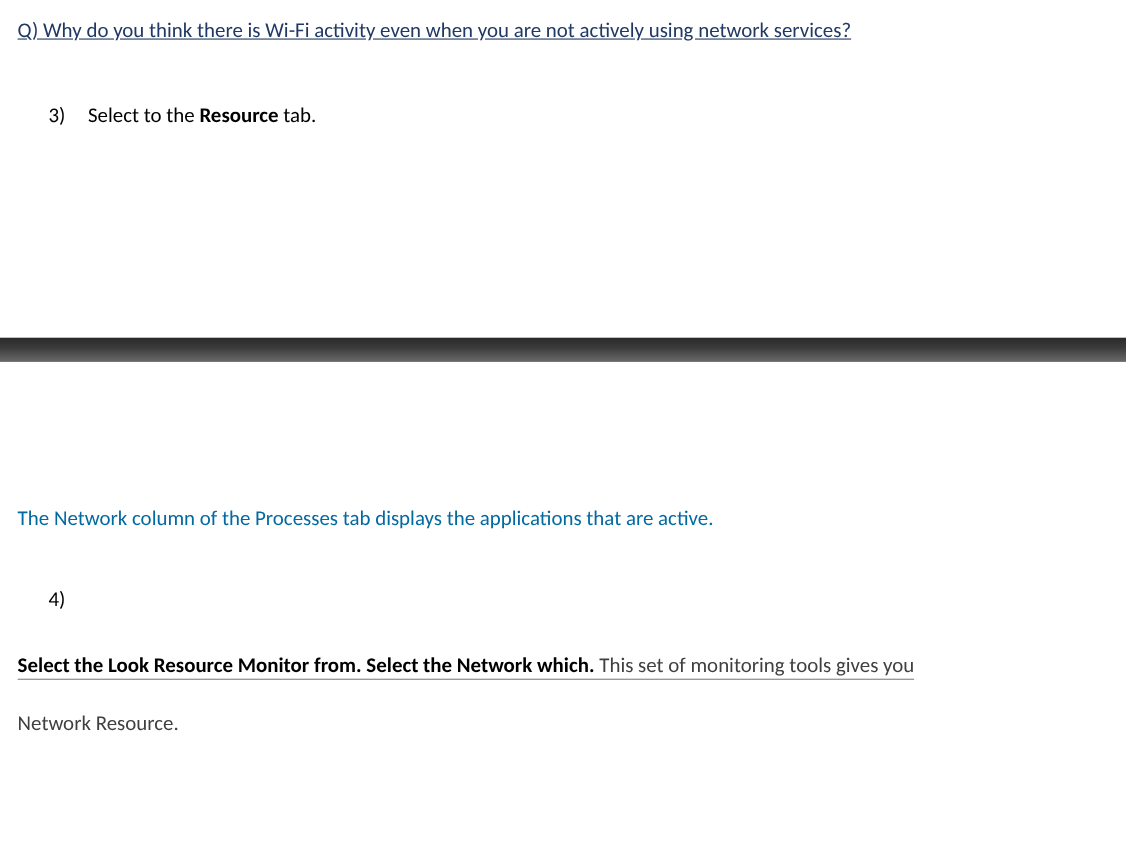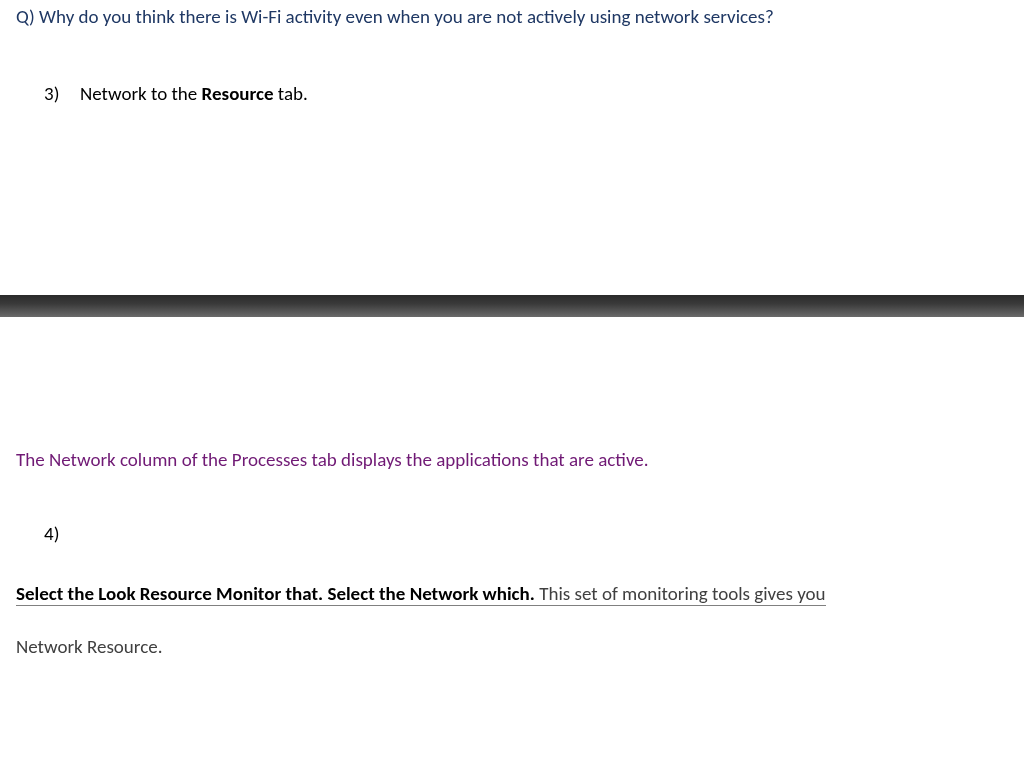--- a/index.html
+++ b/index.html
@@ -18,21 +18,22 @@
       padding: 0 16px;
     }
     .question {
       color: #1f3864;
       font-weight: 400;
       line-height: 1.35;
       margin-bottom: 8px;
     }
     .question-top {
       margin-top: 0;
-      padding-top: 4px;
+      padding-top: 16px;
+      text-decoration: underline;
     }
     .step-item {
       display: flex;
       margin-left: 28px;
       margin-top: 52px;
       color: #000;
       font-weight: 400;
     }
     .step-number {
       min-width: 36px;
@@ -44,21 +45,21 @@
       font-weight: 700;
     }
     .divider-bar {
       width: 100%;
       height: 22px;
       background: linear-gradient(to bottom, #2a2a2a 0%, #3a3a3a 40%, #6a6a6a 100%);
       margin-top: 190px;
       margin-bottom: 130px;
     }
     .body-text {
-      color: #701a75;
+      color: #0369a1;
       line-height: 1.35;
       margin-bottom: 18px;
     }
     .step-4 {
       margin-top: 50px;
       margin-bottom: 36px;
     }
     .final-para {
       color: #404040;
       line-height: 1.4;
@@ -76,33 +77,33 @@
   </style>
 </head>
 <body>
 
 <div class="page-section">
   <div class="question question-top">Q) Why do you think there is Wi-Fi activity even when you are not actively using network services?</div>
 
   <div class="step-item">
     <span class="step-number">3)</span>
     <span class="step-text">
-      <span>Network to the </span><span class="bold">Resource</span><span> tab.</span>
+      <span>Select to the </span><span class="bold">Resource</span><span> tab.</span>
     </span>
   </div>
 </div>
 
 <div class="divider-bar"></div>
 
 <div class="page-section">
   <div class="body-text">The Network column of the Processes tab displays the applications that are active.</div>
 
 
   <div class="step-item step-4">
     <span class="step-number">4)</span>
   </div>
 
   <div class="final-para">
-    <span class="underline-span"><span class="bold">Select the </span><span class="bold">Look Resource Monitor</span><span class="bold"> that. Select the </span><span class="bold">Network</span><span class="bold"> which.</span><span> This set of monitoring tools gives you </span></span><br>
+    <span class="underline-span"><span class="bold">Select the </span><span class="bold">Look Resource Monitor</span><span class="bold"> from. Select the </span><span class="bold">Network</span><span class="bold"> which.</span><span> This set of monitoring tools gives you </span></span><br>
     <br>
     <span>Network Resource.</span>
   </div>
 </div>
 
 </body></html>

